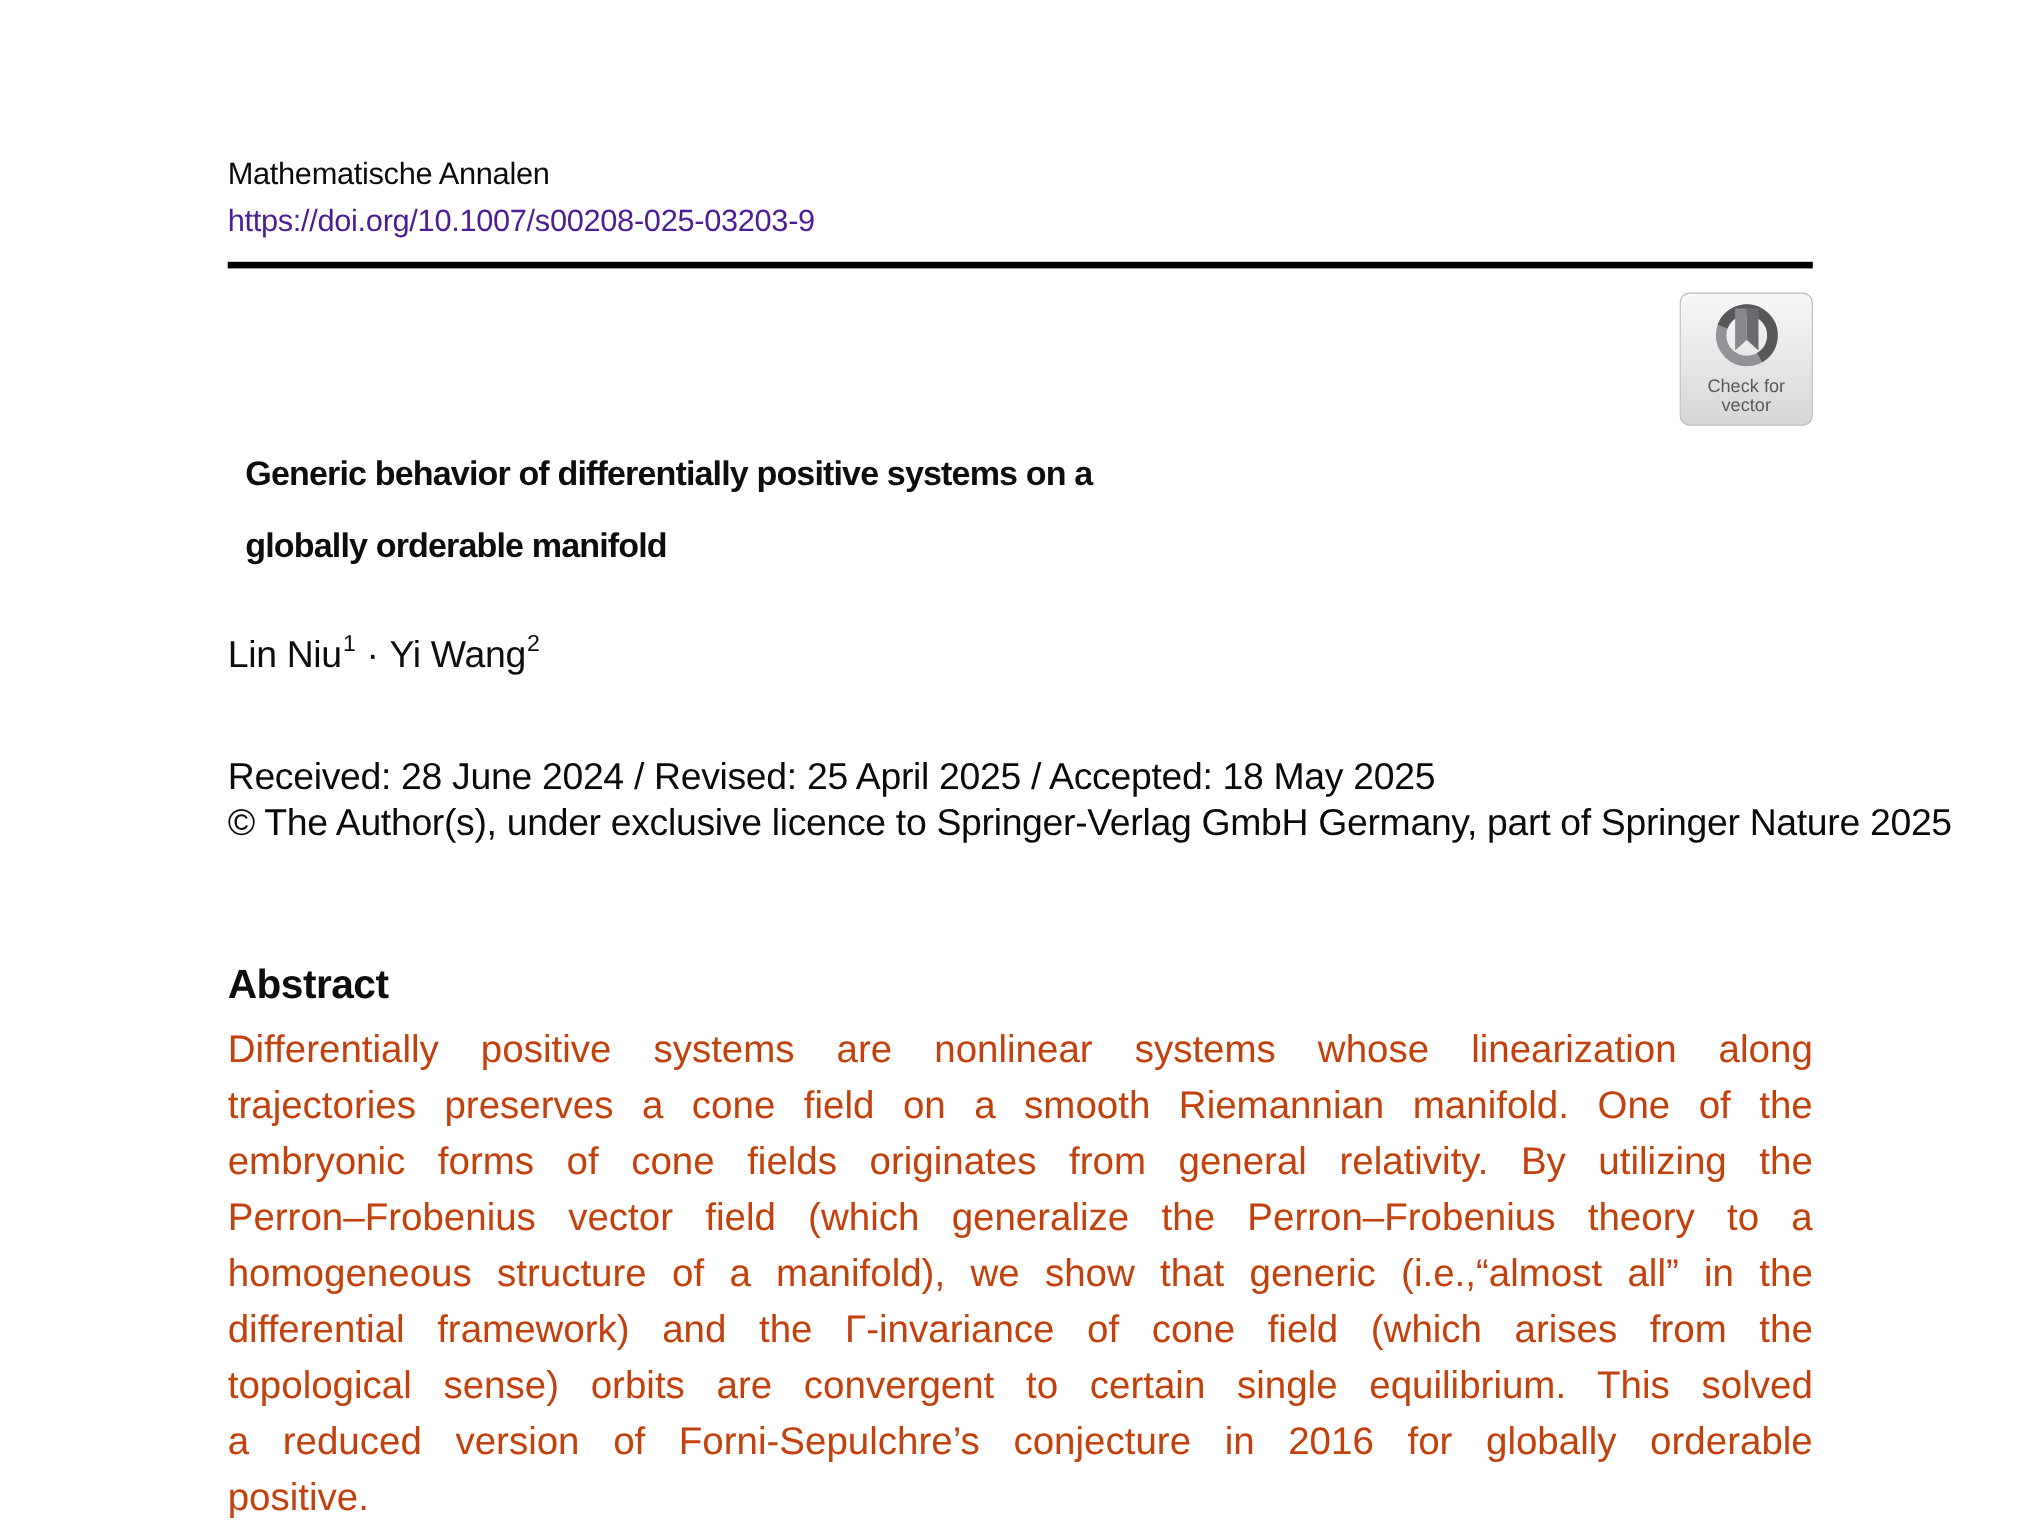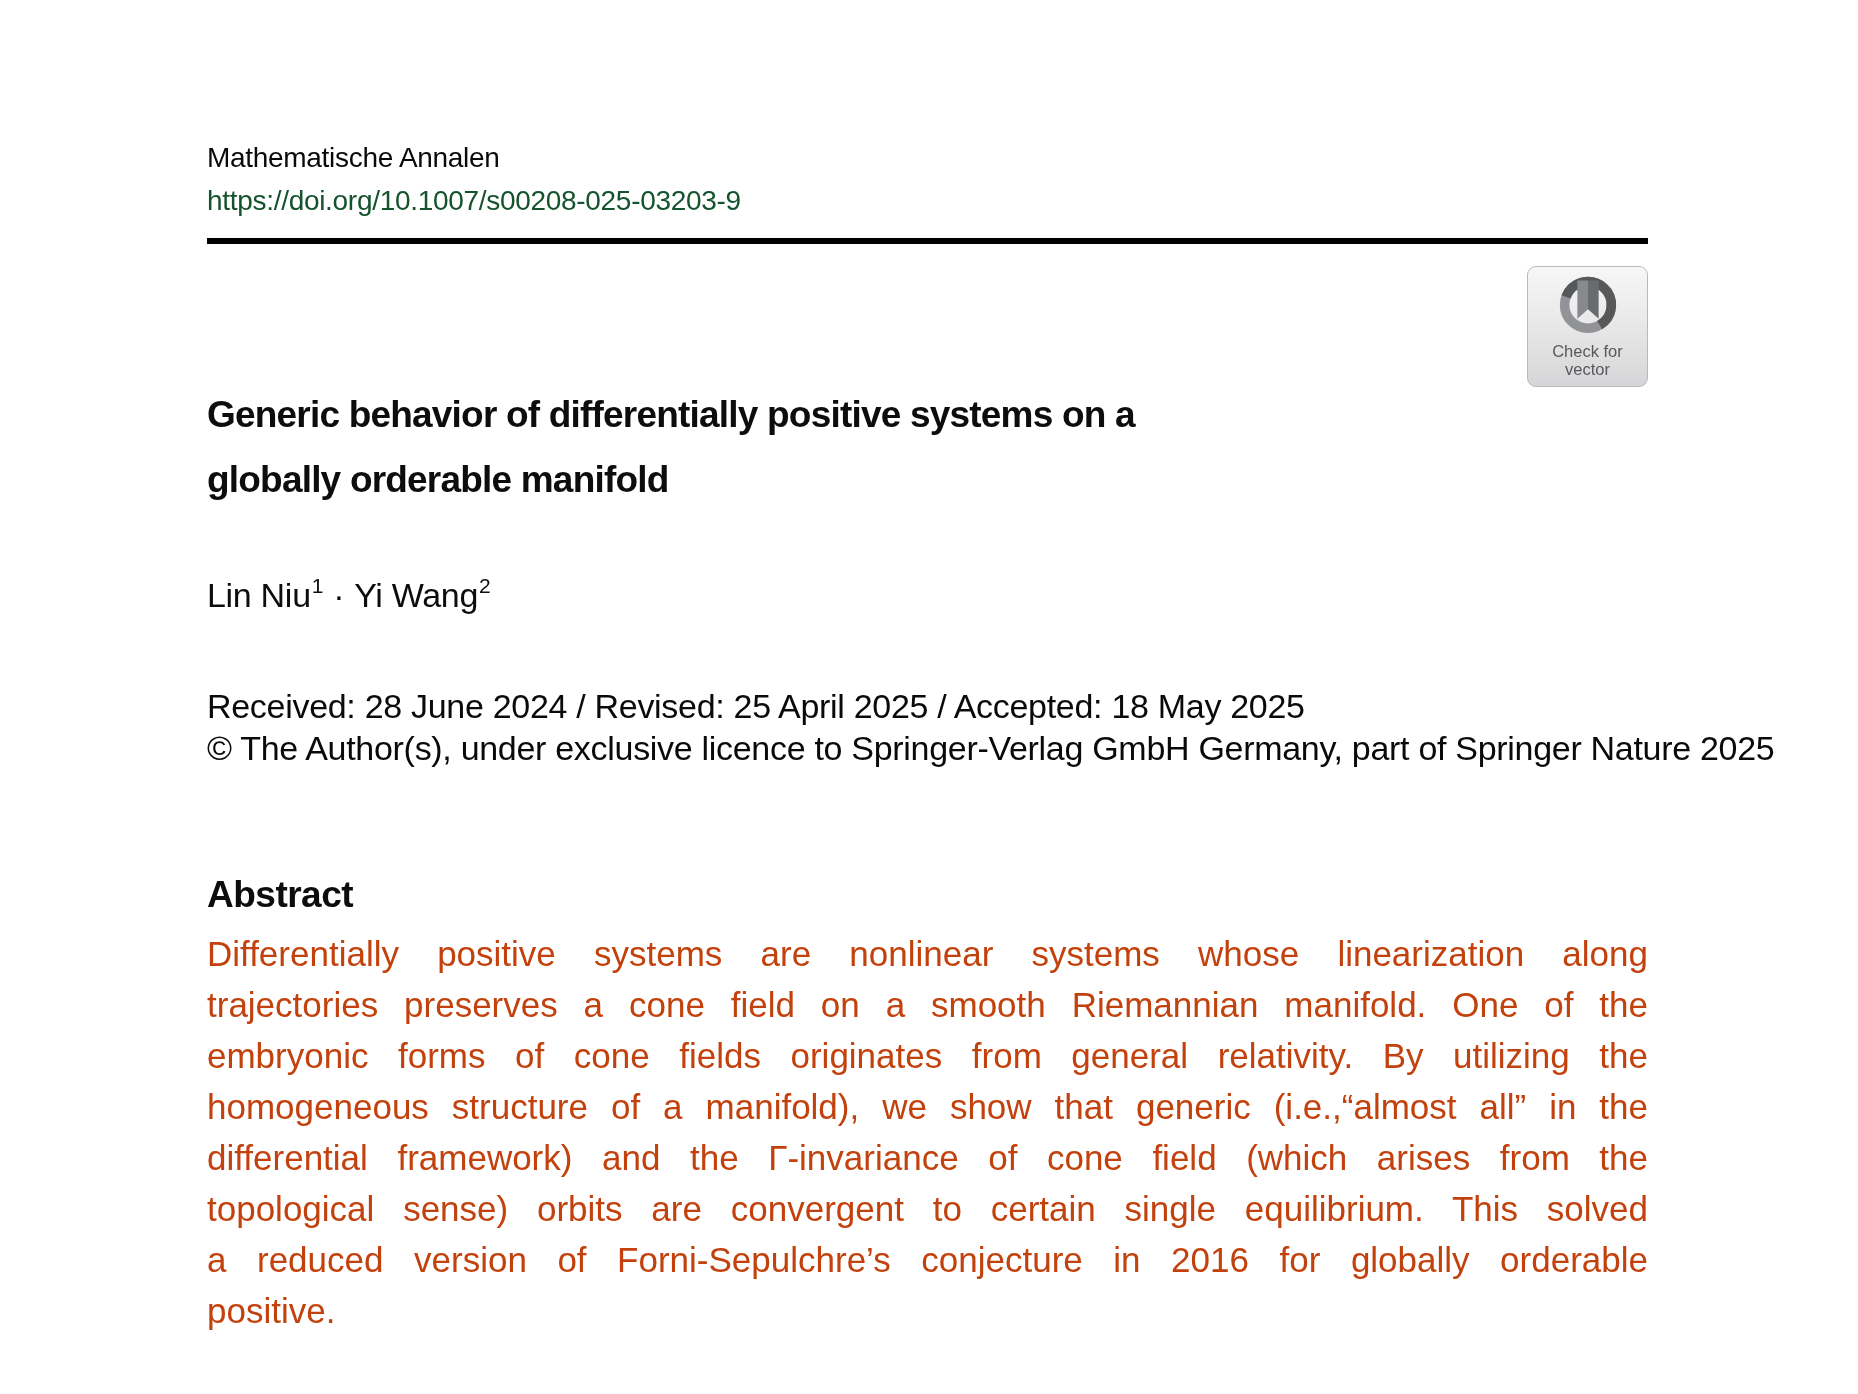--- a/index.html
+++ b/index.html
@@ -15,21 +15,21 @@
   .masthead {
     position: absolute;
     left: 207px;
     top: 136px;
     font-family: "Liberation Sans", sans-serif;
     font-size: 28px;
     line-height: 43px;
     color: #0a0a0a;
     letter-spacing: -0.3px;
   }
-  .masthead .doi { color: #14532d; text-decoration: none; display: block; }
+  .masthead .doi { color: #4c1d95; text-decoration: none; display: block; }
   .rule {
     position: absolute;
     left: 207px;
     top: 238px;
     width: 1441px;
     height: 6px;
     background: #000000;
   }
   
   .badge {
@@ -55,24 +55,24 @@
     font-size: 16.5px;
     line-height: 18px;
     color: var(--badge_text, #58595b);
     text-align: center;
   }
   
   .title {
     position: absolute;
     left: 207px;
     top: 382px;
-    margin: 0;
+    margin: 16px;
     font-family: "Liberation Sans", sans-serif;
     font-weight: bold;
-    font-size: 37px;
+    font-size: 31px;
     line-height: 65px;
     letter-spacing: -0.8px;
     color: #0d0d0d;
   }
   .title span { display: block; }
   .authors {
     position: absolute;
     left: 207px;
     top: 574px;
     font-family: "Liberation Sans", sans-serif;
@@ -166,20 +166,21 @@
     <div>Received: 28 June 2024 / Revised: 25 April 2025 / Accepted: 18 May 2025</div>
     <div>© The Author(s), under exclusive licence to Springer-Verlag GmbH Germany, part of Springer Nature 2025</div>
   </div>
 
   <h2 class="abstract-heading">Abstract</h2>
 
   <div class="abstract-body">
     <div class="abs-line">Differentially positive systems are nonlinear systems whose linearization along</div>
     <div class="abs-line">trajectories preserves a cone field on a smooth Riemannian manifold. One of the</div>
     <div class="abs-line">embryonic forms of cone fields originates from general relativity. By utilizing the</div>
+    <div class="abs-line">Perron–Frobenius vector field (which generalize the Perron–Frobenius theory to a</div>
     <div class="abs-line">homogeneous structure of a manifold), we show that generic (i.e.,“almost all” in the</div>
     <div class="abs-line">differential framework) and the Γ-invariance of cone field (which arises from the</div>
     <div class="abs-line">topological sense) orbits are convergent to certain single equilibrium. This solved</div>
     <div class="abs-line">a reduced version of Forni-Sepulchre’s conjecture in 2016 for globally orderable</div>
     <div class="abs-line last">positive.</div>
   </div>
 
 </div>
 
 </body></html>

